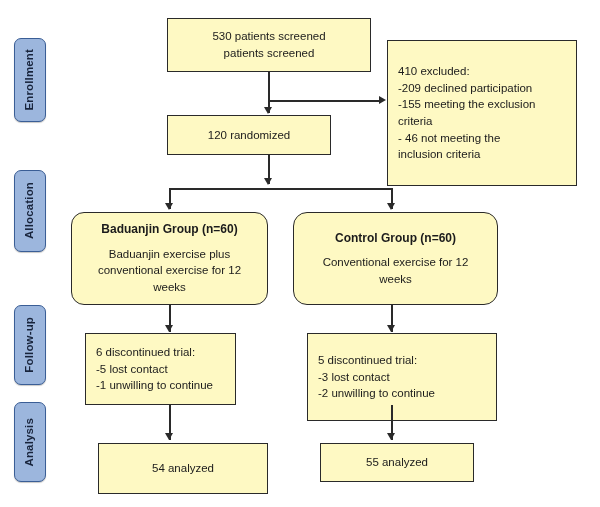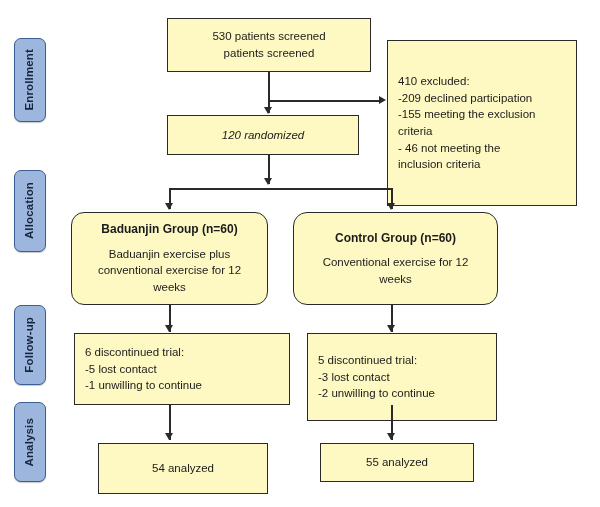--- a/index.html
+++ b/index.html
@@ -122,30 +122,30 @@
     <div class="box-line center">530 patients screened</div>
     <div class="box-line center">patients screened</div>
   </div>
 
   <div class="vline" style="left:268px; top:72px; height:41px;"></div>
   <div class="arrow-down" style="left:263.7px; top:107px;"></div>
 
   <div class="hline" style="left:268px; top:100px; width:113px;"></div>
   <div class="arrow-right" style="left:379px; top:96.3px;"></div>
 
-  <div class="flow-box leftalign" style="left:387px; top:40px; width:190px; height:166px;">
+  <div class="flow-box leftalign" style="left:387px; top:40px; width:190px; height:146px;">
     <div class="box-line left">410 excluded:</div>
     <div class="box-line left">-209 declined participation</div>
     <div class="box-line left">-155 meeting the exclusion</div>
     <div class="box-line left">criteria</div>
     <div class="box-line left">- 46 not meeting the</div>
     <div class="box-line left">inclusion criteria</div>
   </div>
 
-  <div class="flow-box center" style="left:167px; top:115px; width:192px; height:40px;font-style:italic;">
+  <div class="flow-box center" style="left:167px; top:115px; width:164px; height:40px;">
     <div class="box-line center">120 randomized</div>
   </div>
 
   <div class="vline" style="left:268px; top:155px; height:29px;"></div>
   <div class="arrow-down" style="left:263.7px; top:178px;"></div>
 
   <div class="hline" style="left:169px; top:188px; width:224px;"></div>
   <div class="vline" style="left:169px; top:188px; height:21px;"></div>
   <div class="arrow-down" style="left:165px; top:203px;"></div>
   <div class="vline" style="left:391px; top:188px; height:21px;"></div>
@@ -163,21 +163,21 @@
     <div class="box-line center spaced">Conventional exercise for 12</div>
     <div class="box-line center">weeks</div>
   </div>
 
   <div class="vline" style="left:169px; top:305px; height:27px;"></div>
   <div class="arrow-down" style="left:165px; top:325px;"></div>
 
   <div class="vline" style="left:391px; top:305px; height:27px;"></div>
   <div class="arrow-down" style="left:387px; top:325px;"></div>
 
-  <div class="flow-box leftalign" style="left:74px; top:333px; width:216px; height:72px;justify-content:center;">
+  <div class="flow-box leftalign" style="left:85px; top:333px; width:151px; height:72px;justify-content:center;">
     <div class="box-line left">6 discontinued trial:</div>
     <div class="box-line left">-5 lost contact</div>
     <div class="box-line left">-1 unwilling to continue</div>
   </div>
 
   <div class="flow-box leftalign" style="left:307px; top:333px; width:190px; height:88px;">
     <div class="box-line left">5 discontinued trial:</div>
     <div class="box-line left">-3 lost contact</div>
     <div class="box-line left">-2 unwilling to continue</div>
   </div>

